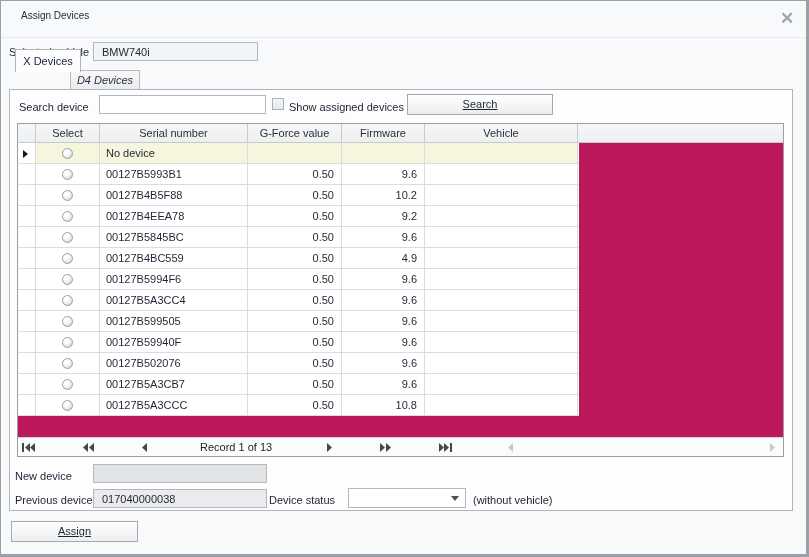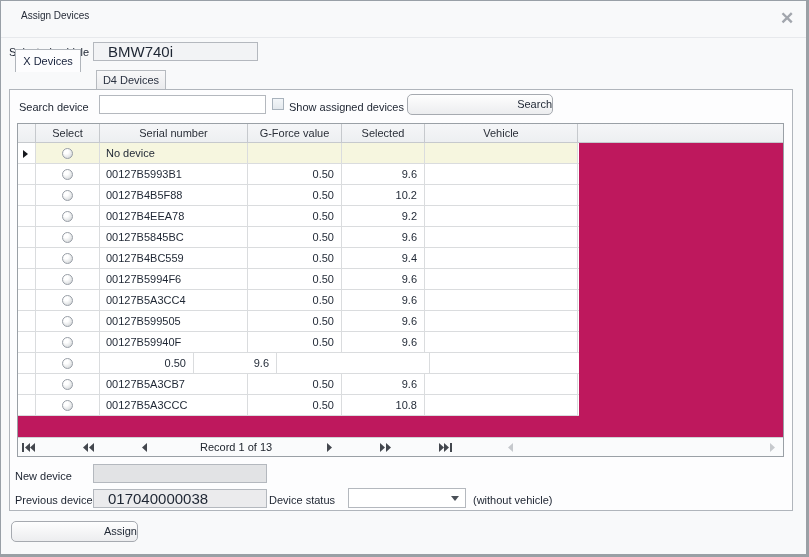--- a/index.html
+++ b/index.html
@@ -12,42 +12,42 @@
     border:1px solid #99a0a7; border-right:3px solid #9aa0a5; border-bottom:3px solid #9aa0a5;
     overflow:hidden;
   }
   .title { position:absolute; left:20px; top:9px; font-size:10px; color:#262c38; }
   .close-btn { position:absolute; left:774px; top:6px; width:24px; height:24px; color:#a2a6ad;
     font-size:17px; font-weight:bold; text-align:center; line-height:24px; cursor:default; }
   .title-sep { position:absolute; left:0; top:36px; width:100%; height:1px; background:#e7e9ec; }
 
   .lbl { position:absolute; color:#1c2330; white-space:nowrap; }
 
-  .tb { position:absolute; border:1px solid #b4b8be; background:#fff; padding:2px 14px; height:19px;
-    font-size:15px; color:#1e2633; line-height:14px; }
+  .tb { position:absolute; border:1px solid #b4b8be; background:#fff; padding:2px 8px; height:19px;
+    font-size:11px; color:#1e2633; line-height:14px; }
   .tb.ro   { background:#f2f3f5; }
   .tb.dis  { background:#e2e3e5; }
   .tb.dis2 { background:#ebebed; }
 
   
   .tab { position:absolute; text-align:center; cursor:default; }
   .tab.active { left:14px; top:48px; width:66px; height:23px; background:#fdfdfe;
     border:1px solid #b0b5bb; border-bottom:none; z-index:3; line-height:22px; color:#16203a; }
-  .tab.inactive { left:95px; top:69px; width:70px; height:20px;
-    background:linear-gradient(#f8f8f9,#eaebed); border:1px solid #b6babf; line-height:19px; color:#2a3140; }
+  .tab.inactive { left:69px; top:69px; width:70px; height:20px;
+    background:linear-gradient(#f8f8f9,#eaebed); border:1px solid #b6babf; line-height:19px; color:#2a3140;font-style:italic; }
 
   .panel { position:absolute; left:8px; top:88px; width:784px; height:422px;
     background:#fdfdfe; border:1px solid #b0b5bb; z-index:1; }
 
   
   .search-input { left:98px; top:94px; width:167px; z-index:2; }
   .checkbox { position:absolute; left:271px; top:97px; width:12px; height:12px; z-index:2;
     border:1px solid #a8b2bc; background:linear-gradient(#f3f6f9,#e3e8ed); }
-  .btn { position:absolute; z-index:2; border:1px solid #a6aab0; border-radius:5px;
-    background:linear-gradient(#fefefe,#ecedef); text-align:right; color:#1e2633; cursor:default; }
+  .btn { position:absolute; z-index:2; border:1px solid #a6aab0; border-radius:0;
+    background:linear-gradient(#fefefe,#ecedef); text-align:center; color:#1e2633; cursor:default;text-decoration:underline; }
   .search-btn { left:406px; top:93px; width:146px; height:21px; line-height:19px; }
   .assign-btn { left:10px; top:520px; width:127px; height:21px; line-height:19px; }
 
   
   .grid { position:absolute; left:16px; top:122px; width:767px; height:334px; z-index:2;
     border:1px solid #9aa0a6; background:#be185d; }
   .g-header { display:flex; height:19px; background:linear-gradient(#f5f6f8,#edeff1);
     border-bottom:1px solid #c6c9cd; }
   .g-header .hc { border-right:1px solid #c6c9cd; text-align:center; line-height:18px;
     color:#2a2f38; overflow:hidden; }
@@ -106,21 +106,21 @@
   <div class="checkbox"></div>
   <div class="lbl" style="left:288px; top:100px; z-index:2;">Show assigned devices</div>
   <div class="btn search-btn">Search</div>
 
   <div class="grid">
     <div class="g-header">
       <div class="hc c-ind"></div>
       <div class="hc c-select">Select</div>
       <div class="hc c-serial">Serial number</div>
       <div class="hc c-gforce">G-Force value</div>
-      <div class="hc c-firmware">Selected</div>
+      <div class="hc c-firmware">Firmware</div>
       <div class="hc c-vehicle">Vehicle</div>
       <div class="hc c-fill"></div>
     </div>
 
     <div class="g-body">
         <div class="g-row selected">
     <div class="bc c-ind">
             <span class="row-arrow"></span>
           </div>
     <div class="bc c-select">
@@ -183,21 +183,21 @@
   </div>
         <div class="g-row">
     <div class="bc c-ind"></div>
     <div class="bc c-select">
             <span class="radio-wrap">
               <span class="radio"></span>
             </span>
           </div>
     <div class="bc c-serial cell-left">00127B4BC559</div>
     <div class="bc c-gforce cell-right">0.50</div>
-    <div class="bc c-firmware cell-right">9.4</div>
+    <div class="bc c-firmware cell-right">4.9</div>
     <div class="bc c-vehicle cell-left"></div>
   </div>
         <div class="g-row">
     <div class="bc c-ind"></div>
     <div class="bc c-select">
             <span class="radio-wrap">
               <span class="radio"></span>
             </span>
           </div>
     <div class="bc c-serial cell-left">00127B5994F6</div>
@@ -241,20 +241,21 @@
     <div class="bc c-firmware cell-right">9.6</div>
     <div class="bc c-vehicle cell-left"></div>
   </div>
         <div class="g-row">
     <div class="bc c-ind"></div>
     <div class="bc c-select">
             <span class="radio-wrap">
               <span class="radio"></span>
             </span>
           </div>
+    <div class="bc c-serial cell-left">00127B502076</div>
     <div class="bc c-gforce cell-right">0.50</div>
     <div class="bc c-firmware cell-right">9.6</div>
     <div class="bc c-vehicle cell-left"></div>
   </div>
         <div class="g-row">
     <div class="bc c-ind"></div>
     <div class="bc c-select">
             <span class="radio-wrap">
               <span class="radio"></span>
             </span>

